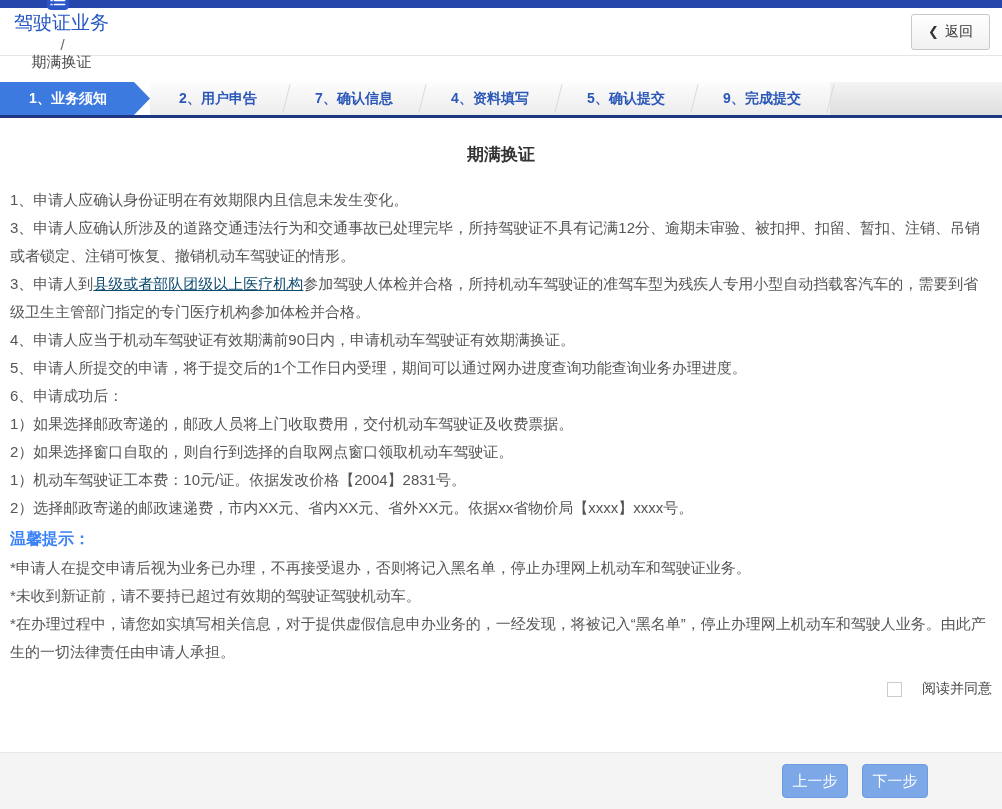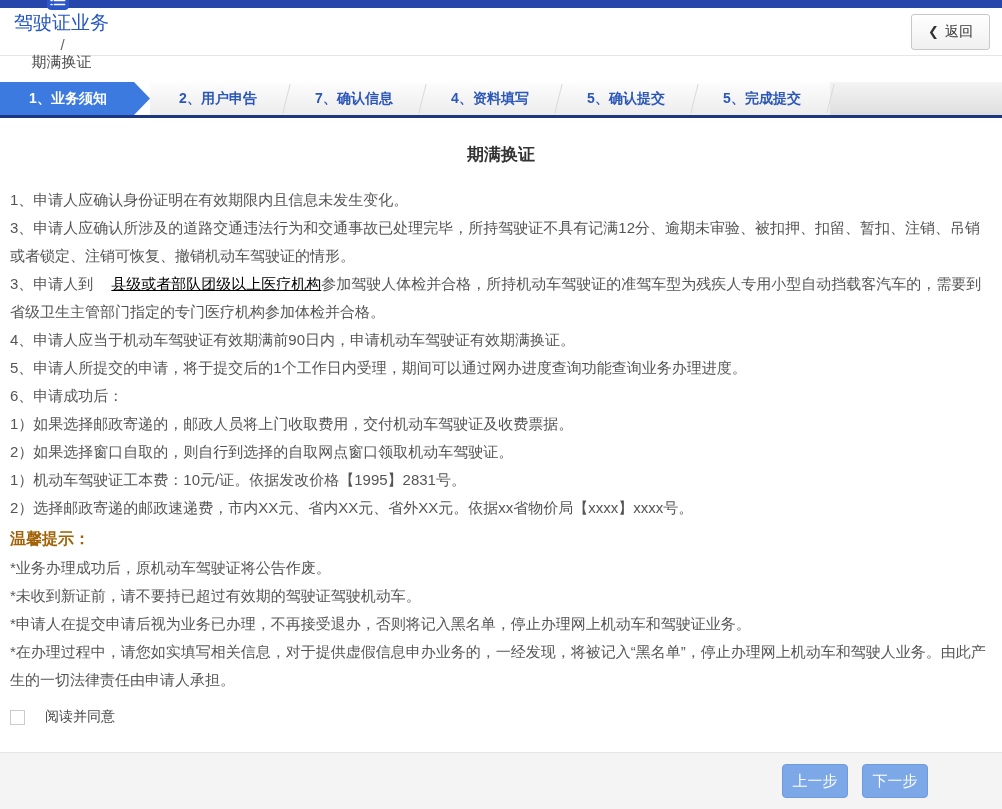--- a/index.html
+++ b/index.html
@@ -95,32 +95,32 @@
     font-weight: bold;
     color: #333;
     margin: 25px 0 20px;
   }
   .notice {
     margin: 0;
     font-size: 15px;
     line-height: 28px;
     color: #555;
   }
-  .hl-link { color: #000000; text-decoration: underline; cursor: pointer; padding-left: 18px; }
+  .hl-link { color: #0c4a6e; text-decoration: underline; cursor: pointer; }
   .tips-title {
     margin: 2px 0 0;
     font-size: 16px;
     font-weight: bold;
-    color: #a16207;
+    color: #3b82f6;
     line-height: 30px;
   }
   .agree-row {
     display: flex;
     align-items: center;
-    justify-content: flex-start;
+    justify-content: flex-end;
     gap: 20px;
     margin: 14px 0 12px;
   }
   .agree-box {
     appearance: none;
     -webkit-appearance: none;
     width: 15px; height: 15px;
     border: 1px solid #ccc;
     background: #fff;
     margin: 0;
@@ -191,43 +191,42 @@
     <div class="step sep">
       <span>7、确认信息</span>
     </div>
     <div class="step sep">
       <span>4、资料填写</span>
     </div>
     <div class="step sep">
       <span>5、确认提交</span>
     </div>
     <div class="step sep">
-      <span>5、完成提交</span>
+      <span>9、完成提交</span>
     </div>
     <div class="step-filler"></div>
   </nav>
 
   <main class="content">
     <h2 class="title">期满换证</h2>
 
     <p class="notice">1、申请人应确认身份证明在有效期限内且信息未发生变化。</p>
     <p class="notice">3、申请人应确认所涉及的道路交通违法行为和交通事故已处理完毕，所持驾驶证不具有记满12分、逾期未审验、被扣押、扣留、暂扣、注销、吊销或者锁定、注销可恢复、撤销机动车驾驶证的情形。</p>
     <p class="notice"><span>3、申请人到</span><span class="hl-link">县级或者部队团级以上医疗机构</span><span>参加驾驶人体检并合格，所持机动车驾驶证的准驾车型为残疾人专用小型自动挡载客汽车的，需要到省级卫生主管部门指定的专门医疗机构参加体检并合格。</span></p>
     <p class="notice">4、申请人应当于机动车驾驶证有效期满前90日内，申请机动车驾驶证有效期满换证。</p>
     <p class="notice">5、申请人所提交的申请，将于提交后的1个工作日内受理，期间可以通过网办进度查询功能查询业务办理进度。</p>
     <p class="notice">6、申请成功后：</p>
     <p class="notice">1）如果选择邮政寄递的，邮政人员将上门收取费用，交付机动车驾驶证及收费票据。</p>
     <p class="notice">2）如果选择窗口自取的，则自行到选择的自取网点窗口领取机动车驾驶证。</p>
-    <p class="notice">1）机动车驾驶证工本费：10元/证。依据发改价格【1995】2831号。</p>
+    <p class="notice">1）机动车驾驶证工本费：10元/证。依据发改价格【2004】2831号。</p>
     <p class="notice">2）选择邮政寄递的邮政速递费，市内XX元、省内XX元、省外XX元。依据xx省物价局【xxxx】xxxx号。</p>
 
     <p class="tips-title">温馨提示：</p>
-    <p class="notice">*业务办理成功后，原机动车驾驶证将公告作废。</p>
+    <p class="notice">*申请人在提交申请后视为业务已办理，不再接受退办，否则将记入黑名单，停止办理网上机动车和驾驶证业务。</p>
     <p class="notice">*未收到新证前，请不要持已超过有效期的驾驶证驾驶机动车。</p>
-    <p class="notice">*申请人在提交申请后视为业务已办理，不再接受退办，否则将记入黑名单，停止办理网上机动车和驾驶证业务。</p>
     <p class="notice">*在办理过程中，请您如实填写相关信息，对于提供虚假信息申办业务的，一经发现，将被记入“黑名单”，停止办理网上机动车和驾驶人业务。由此产生的一切法律责任由申请人承担。</p>
 
     <div class="agree-row">
       <input type="checkbox" class="agree-box" style="">
       <span class="agree-label">阅读并同意</span>
     </div>
   </main>
 
   <footer class="footer">
     <button class="nav-btn">上一步</button>

